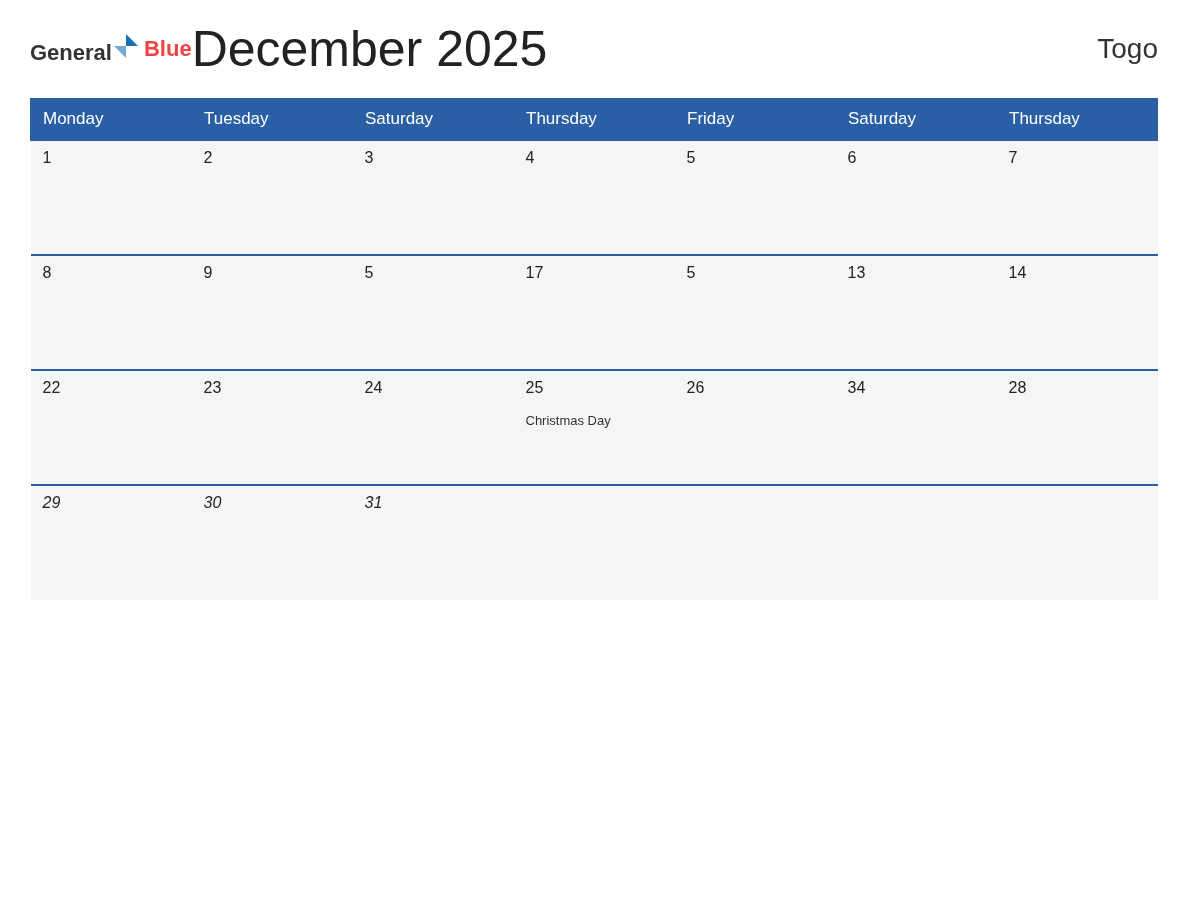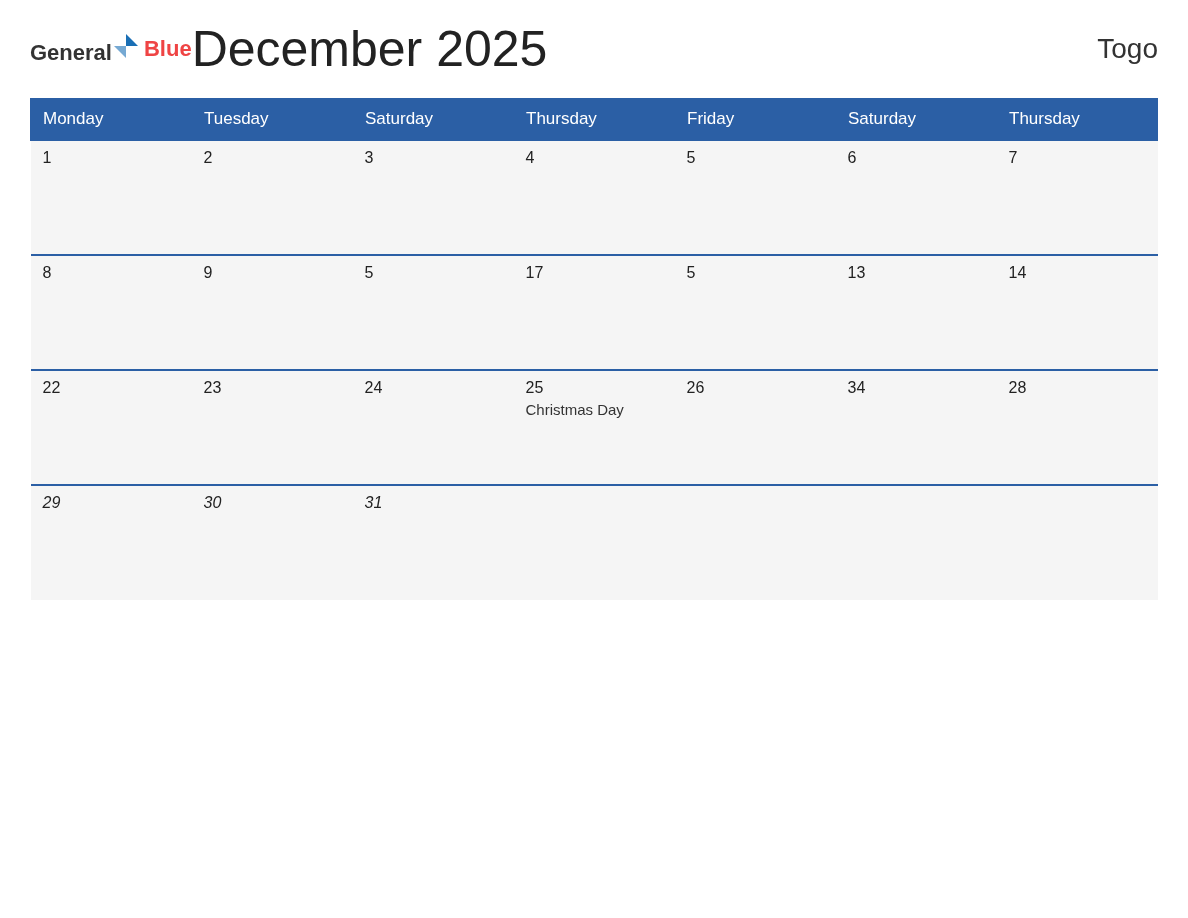--- a/index.html
+++ b/index.html
@@ -75,23 +75,23 @@
       height: 115px;
       font-size: 16px;
       color: #222;
     }
     .day-number {
       font-size: 16px;
       color: #222;
       display: block;
     }
     .event {
-      font-size: 15px;
+      font-size: 13px;
       color: #333;
-      margin-top: 4px;
+      margin-top: 16px;
     }
     .empty-cell {
       background: #f5f5f5;
     }
     .last-row td {
       height: 130px;
       font-style: italic;
     }
   </style>
 </head>

